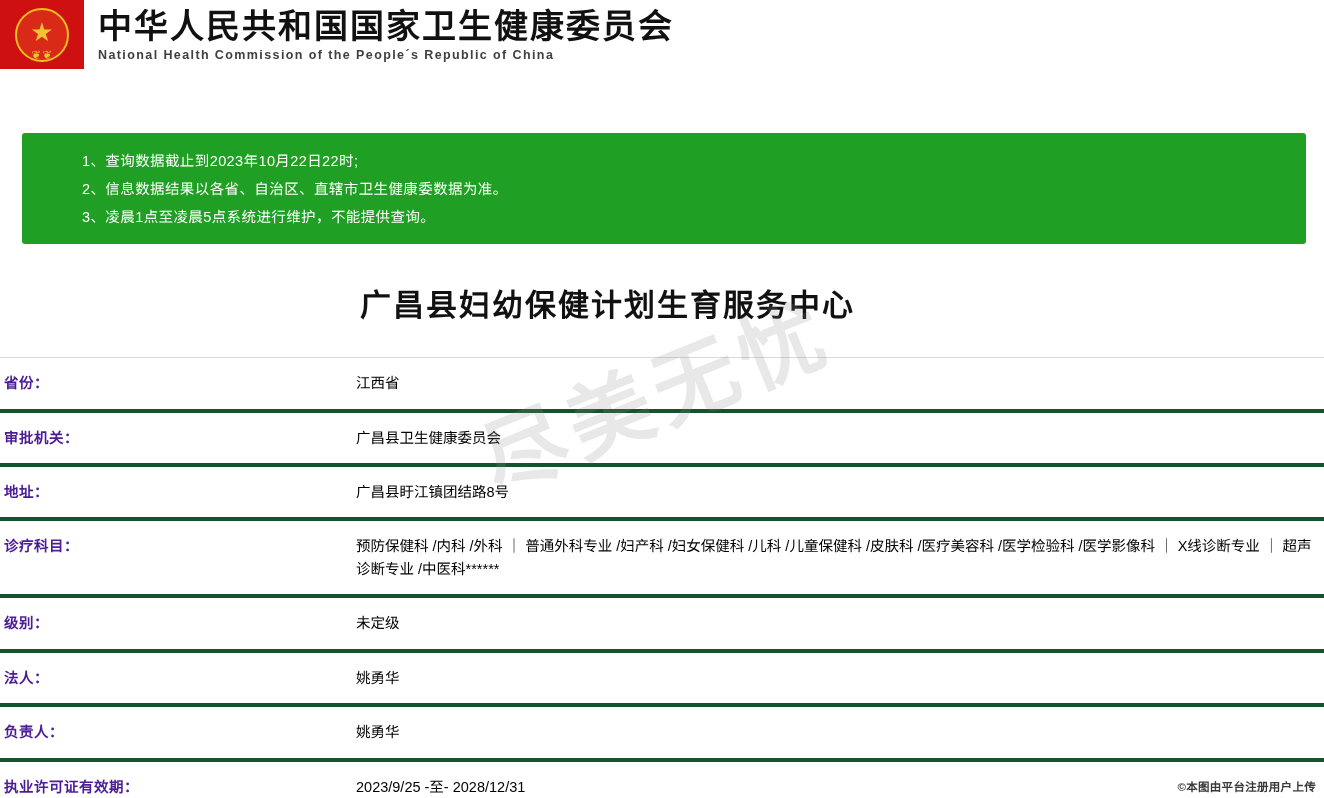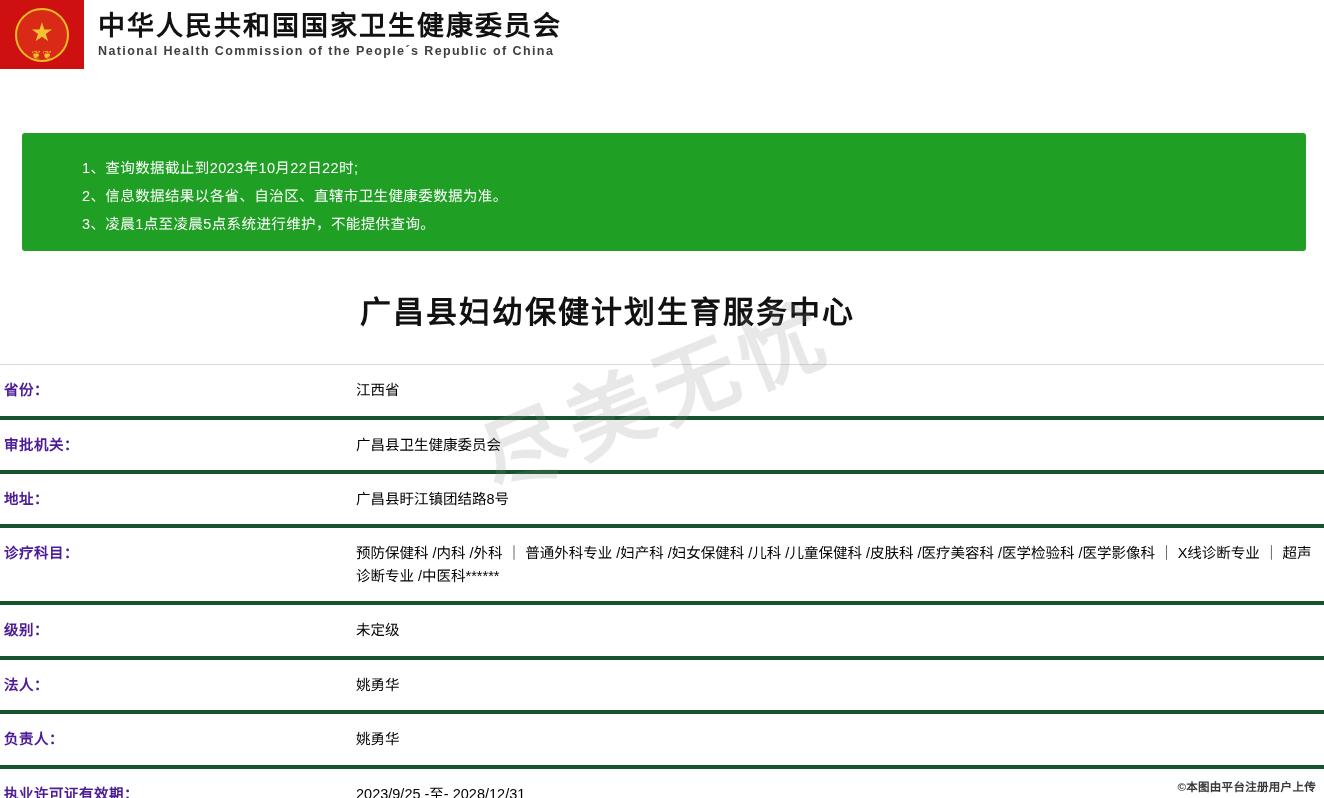--- a/index.html
+++ b/index.html
@@ -62,21 +62,21 @@
     bottom: 7px;
     transform: translateX(-50%);
     color: #f2c230;
     font-size: 12px;
     letter-spacing: 1px;
   }
   .header-text {
     padding-left: 14px;
   }
   .header-cn {
-    font-size: 27px;
+    font-size: 34px;
     font-weight: bold;
     letter-spacing: 2px;
     color: #111;
     line-height: 1.15;
     white-space: nowrap;
   }
   .header-en {
     font-size: 12.5px;
     font-weight: bold;
     letter-spacing: 1.4px;
@@ -84,21 +84,21 @@
     white-space: nowrap;
     margin-top: 2px;
   }
 
   
   .notice {
     margin: 64px 18px 0 22px;
     background: #1f9f23;
     color: #ffffff;
     border-radius: 3px;
-    padding: 25px 10px 16px 60px;
+    padding: 18px 10px 16px 60px;
     width: 1214px;
     box-sizing: content-box;
   }
   .notice p {
     margin: 0 0 7px 0;
     font-size: 14.5px;
     line-height: 1.45;
     letter-spacing: .4px;
   }
   .notice p:last-child { margin-bottom: 0; }

